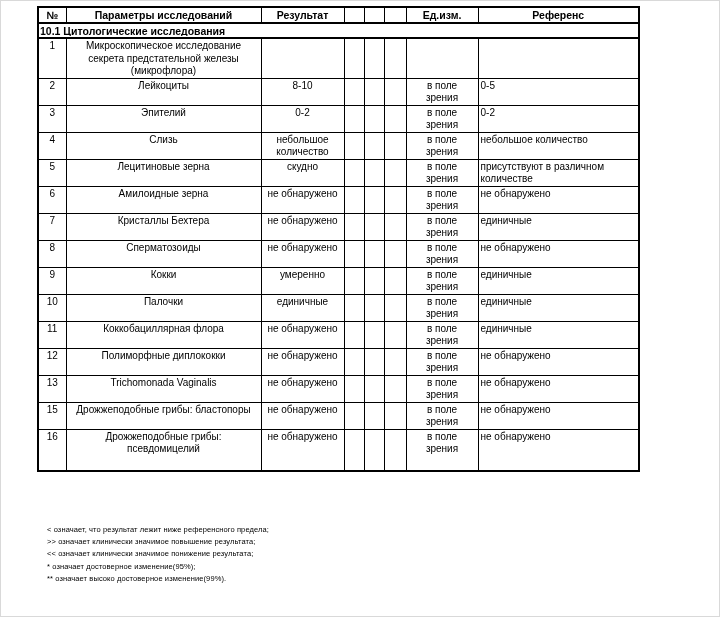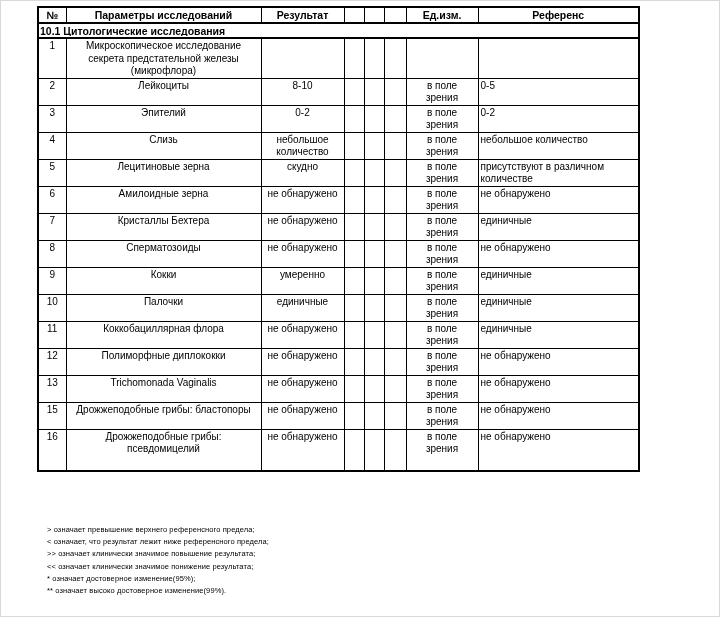--- a/index.html
+++ b/index.html
@@ -288,21 +288,20 @@
       <td></td>
       <td></td>
       <td class="c-unit">в поле
 зрения</td>
       <td class="c-ref">не обнаружено</td>
     </tr>
   </tbody>
     </table>
 
   <div class="footnotes">
-    <div>&gt; означает превышение верхнего референсного предела;</div>
     <div>&lt; означает, что результат лежит ниже референсного предела;</div>
     <div>&gt;&gt; означает клинически значимое повышение результата;</div>
     <div>&lt;&lt; означает клинически значимое понижение результата;</div>
     <div>* означает достоверное изменение(95%);</div>
     <div>** означает высоко достоверное изменение(99%).</div>
   </div>
 
 </div>
 
 </body></html>

